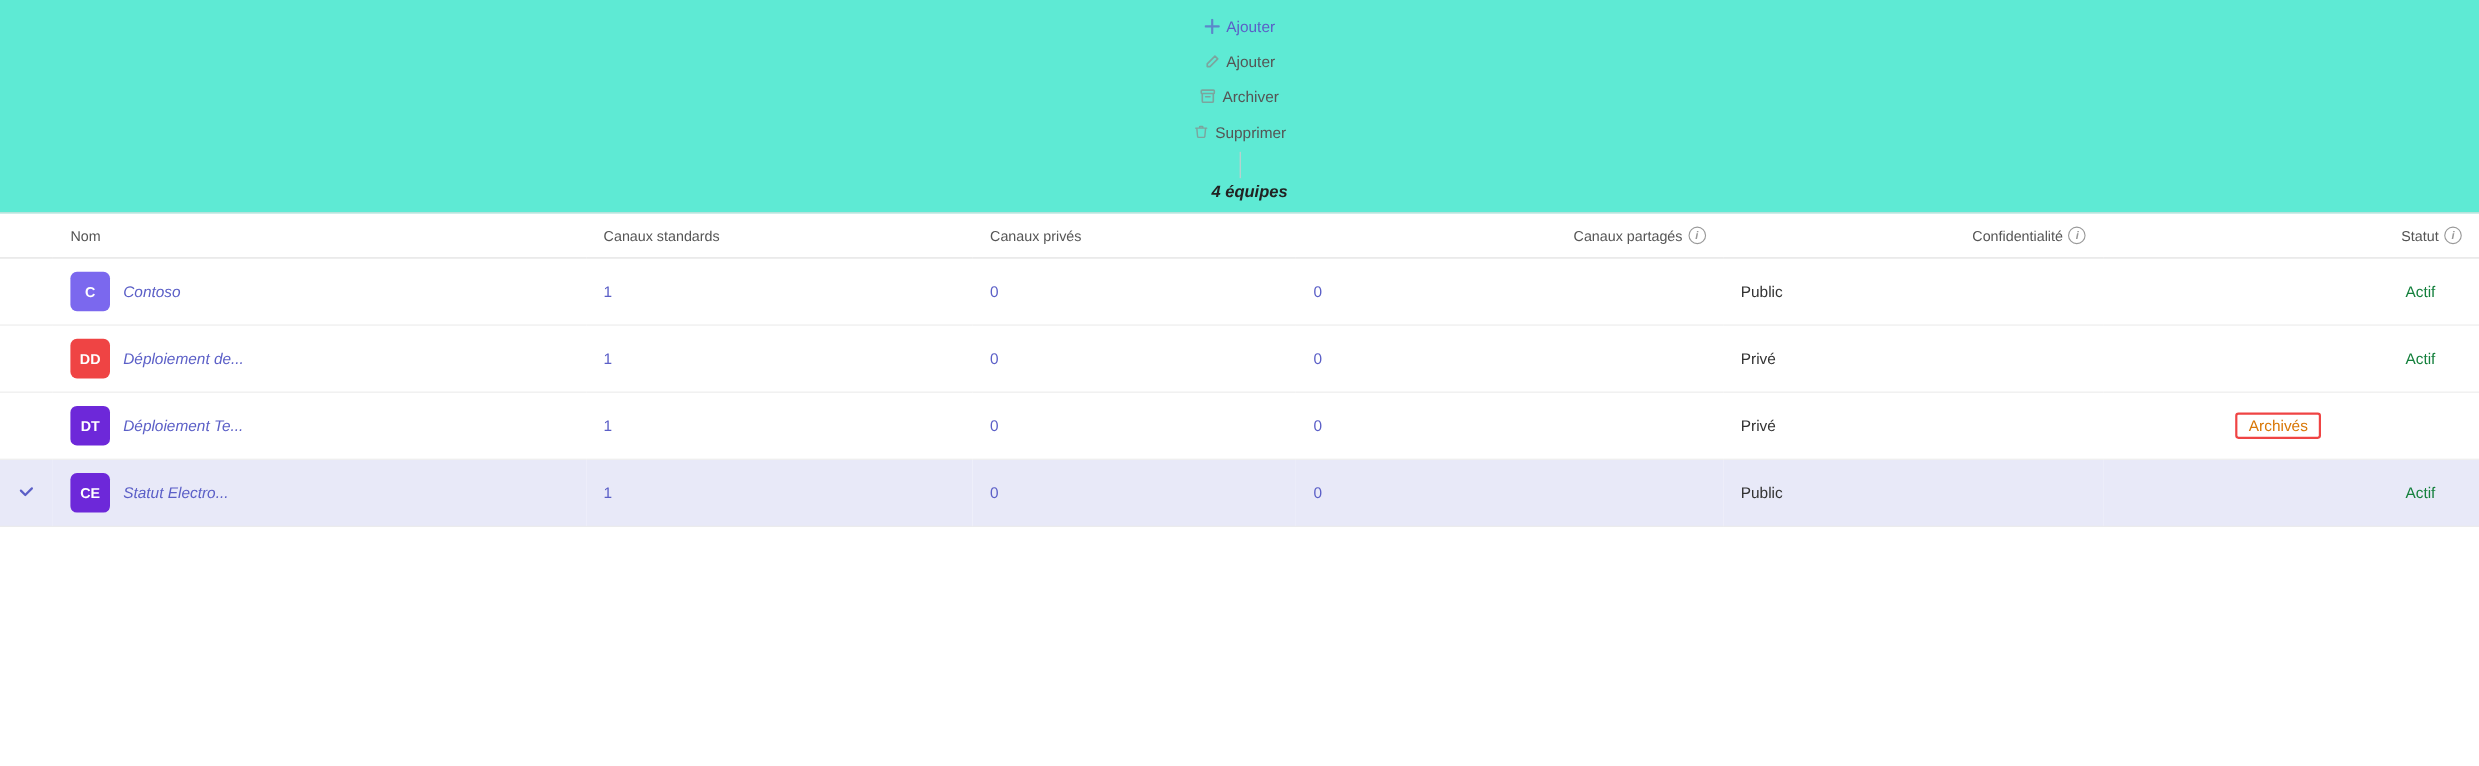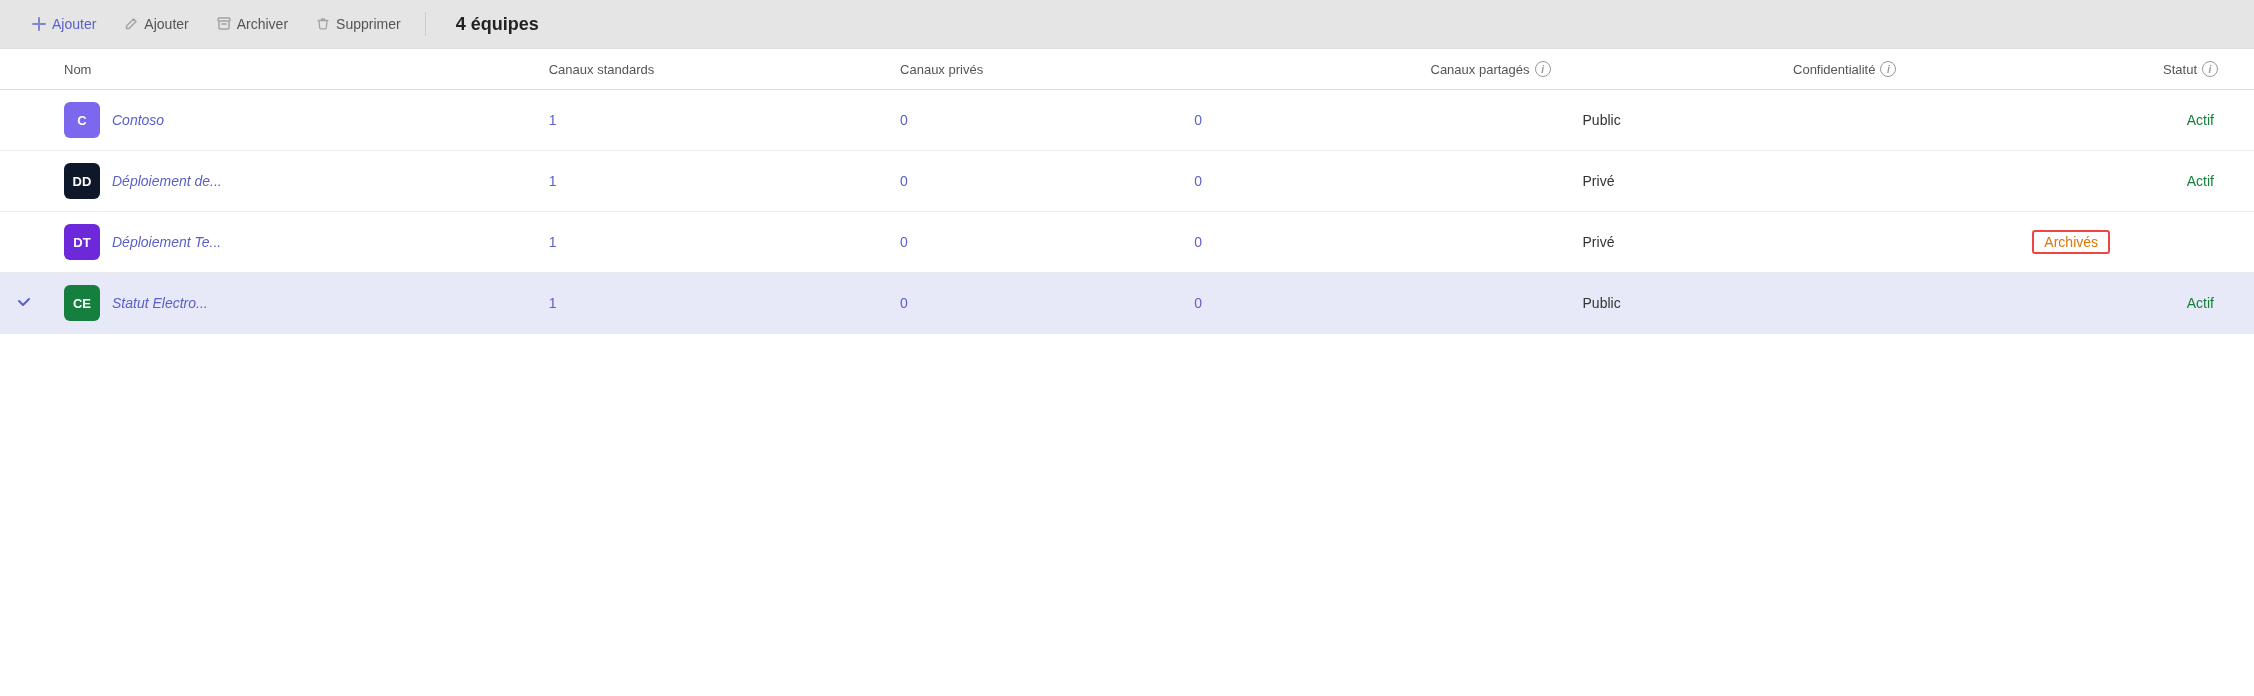--- a/index.html
+++ b/index.html
@@ -10,21 +10,22 @@
       font-size: 14px;
     }
 
     
     .toolbar {
       display: flex;
       align-items: center;
       padding: 10px 20px;
       border-bottom: 1px solid #e0e0e0;
       gap: 4px;
-      background: #e5e5e5;
+      background: #5eead4;
+      flex-direction: column;
     }
     .toolbar-btn {
       display: flex;
       align-items: center;
       gap: 6px;
       padding: 6px 12px;
       border: none;
       background: transparent;
       cursor: pointer;
       font-size: 14px;
@@ -33,23 +34,24 @@
     }
     .toolbar-btn.primary { color: #5b5fc7; }
     .toolbar-separator {
       width: 1px;
       height: 24px;
       background: #ccc;
       margin: 0 8px;
     }
     .toolbar-count {
       font-weight: 700;
-      font-size: 18px;
+      font-size: 15px;
       color: #222;
       margin-left: 18px;
+      font-style: italic;
     }
 
     
     .table-container {
       padding: 0;
     }
 
     table {
       width: 100%;
       border-collapse: collapse;
@@ -232,21 +234,21 @@
             <span>Canaux partagés</span>
             <span class="info-icon">i</span>
           </div>
         </th>
         <th>
           <div class="col-header-with-icon">
             <span>Confidentialité</span>
             <span class="info-icon">i</span>
           </div>
         </th>
-        <th style="text-align:left; padding-right: 36px;">
+        <th style="text-align:left; padding-right: 16px;">
           <div class="col-header-with-icon" style="justify-content: flex-end;">
             <span>Statut</span>
             <span class="info-icon">i</span>
           </div>
         </th>
       </tr>
     </thead>
     <tbody id="table-body">
     <tr>
           <td class="check-col"></td>
@@ -259,21 +261,21 @@
           <td class="col-num">1</td>
           <td class="col-num">0</td>
           <td class="col-num">0</td>
           <td>Public</td>
           <td style="text-align: right; padding-right: 40px;"><span class="status-actif">Actif</span></td>
         </tr>
         <tr>
           <td class="check-col"></td>
           <td>
     <div class="team-name-cell">
-      <div class="team-avatar" style="background:#0f172a">DD</div>
+      <div class="team-avatar" style="background:#ef4444">DD</div>
       <a href="#" class="team-link">Déploiement de...</a>
     </div>
   </td>
           <td class="col-num">1</td>
           <td class="col-num">0</td>
           <td class="col-num">0</td>
           <td>Privé</td>
           <td style="text-align: right; padding-right: 40px;"><span class="status-actif">Actif</span></td>
         </tr>
         <tr>
@@ -289,21 +291,21 @@
           <td class="col-num">0</td>
           <td>Privé</td>
           <td style="text-align: center; padding-right: 40px;"><span class="status-archived">Archivés</span></td>
         </tr>
         <tr class="selected">
           <td class="check-col"><svg width="16" height="16" viewBox="0 0 16 16" fill="none">
               <path d="M3 8l4 4 6-6" stroke="#5b5fc7" stroke-width="2" stroke-linecap="round" stroke-linejoin="round"></path>
             </svg></td>
           <td>
     <div class="team-name-cell">
-      <div class="team-avatar" style="background:#15803d">CE</div>
+      <div class="team-avatar" style="background:#6d28d9">CE</div>
       <a href="#" class="team-link">Statut Electro...</a>
     </div>
   </td>
           <td class="col-num">1</td>
           <td class="col-num">0</td>
           <td class="col-num">0</td>
           <td>Public</td>
           <td style="text-align: right; padding-right: 40px;"><span class="status-actif">Actif</span></td>
         </tr>
       </tbody>

